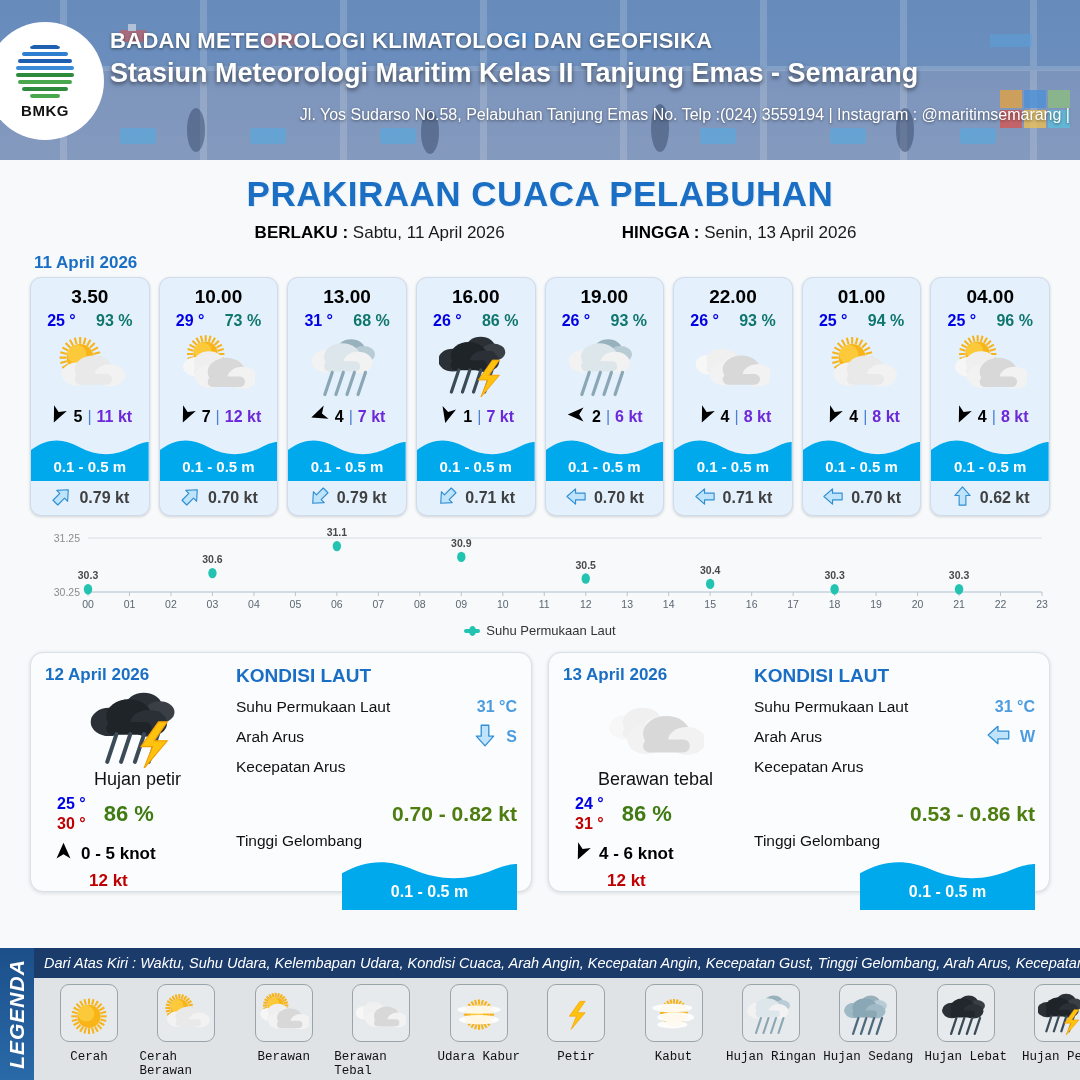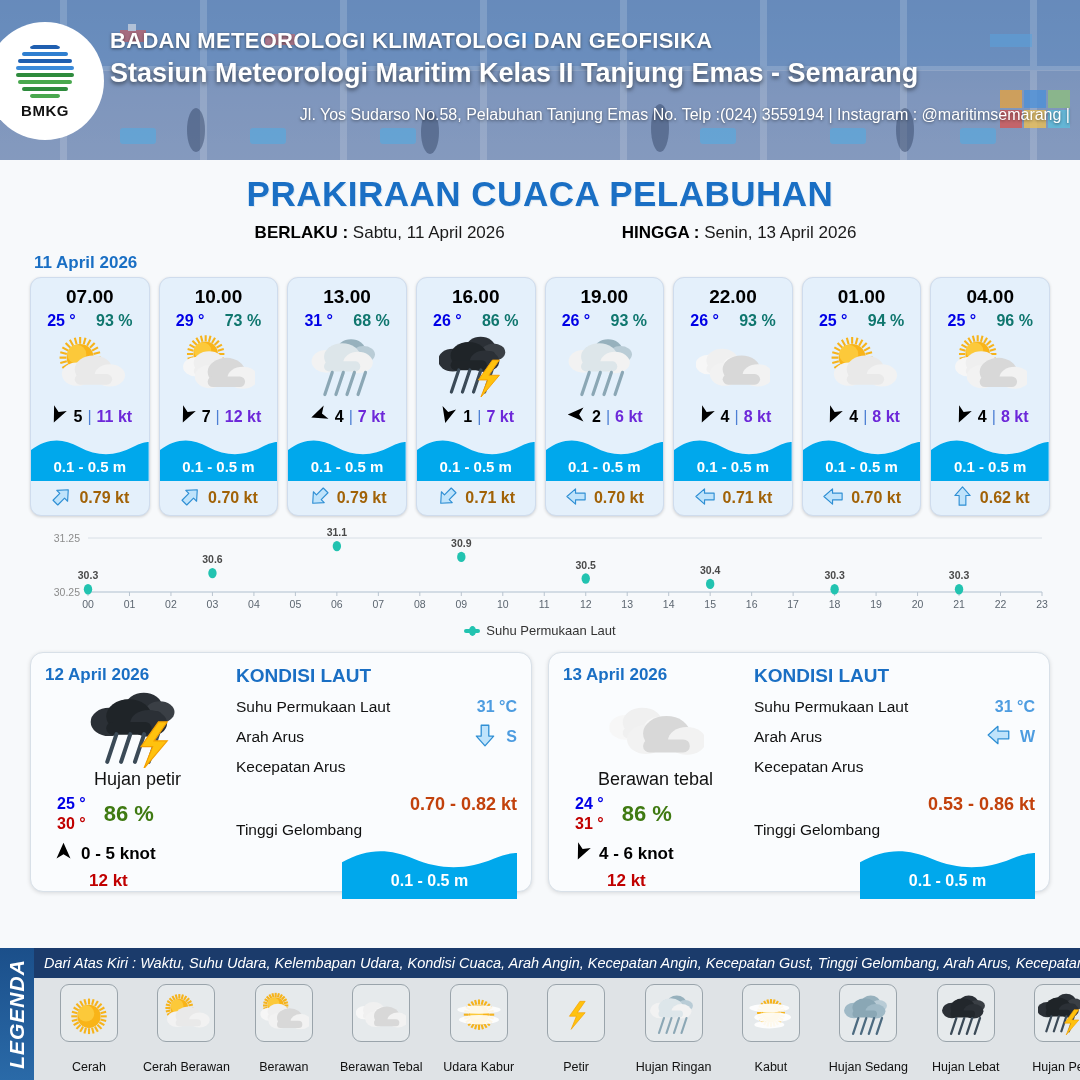--- a/index.html
+++ b/index.html
@@ -52,21 +52,21 @@
   .c-temp { color:#0000e6; }
   .c-hum { color:#0f766e; }
   .c-icon { height:66px; display:flex; align-items:center; justify-content:center; margin-top:2px; }
   .c-wind { display:flex; align-items:center; justify-content:center; gap:5px; padding:6px 0 8px; font-size:16px; font-weight:bold; }
   .c-wind .num { color:#000; }
   .c-wind .sep { color:#4d7fd4; font-weight:normal; }
   .c-wind .gust { color:#6d28d9; }
   .c-wave { position:relative; height:44px; }
   .c-wave svg { position:absolute; inset:0; width:100%; height:100%; }
   .c-wave span { position:absolute; left:0; right:0; bottom:6px; text-align:center; color:#fff; font-size:15px; font-weight:bold; z-index:2; }
-  .c-cur { display:flex; align-items:center; justify-content:center; gap:6px; height:34px; font-size:16px; font-weight:bold; color:#a16207; }
+  .c-cur { display:flex; align-items:center; justify-content:center; gap:6px; height:34px; font-size:16px; font-weight:bold; color:#404040; }
 
   
   .chart-box { margin:10px 30px 0; height:120px; position:relative; }
   .chart-svg { width:1020px; height:95px; display:block; }
   .chart-legend { display:flex; align-items:center; justify-content:center; gap:6px; font-size:13px; color:#333; margin-top:2px; }
   .legdot { width:16px; height:4px; background:#22c3b0; border-radius:2px; position:relative; }
   .legdot:after { content:''; position:absolute; left:5px; top:-3px; width:7px; height:10px; background:#22c3b0; border-radius:50%; }
 
   
   .days { display:flex; gap:16px; padding:0 30px; margin-top:6px; }
@@ -82,41 +82,41 @@
   .d-tcol { display:flex; flex-direction:column; font-size:16px; font-weight:bold; line-height:1.25; }
   .d-tmin { color:#0000e6; }
   .d-tmax { color:#c00000; }
   .d-hum { font-size:22px; font-weight:bold; color:#3f7a12; }
   .d-wind { display:flex; align-items:center; gap:7px; margin-top:7px; padding-left:8px; font-size:17px; font-weight:bold; color:#000; }
   .d-gust { font-size:17px; font-weight:bold; color:#c00000; margin-top:4px; padding-left:44px; }
   .d-right { flex:1; padding-left:6px; position:relative; }
   .d-kl { font-size:19px; font-weight:bold; color:#1a6fc4; margin-bottom:5px; }
   .d-row { display:flex; align-items:center; justify-content:space-between; font-size:15.5px; color:#111; height:30px; }
   .d-val { color:#4d9ce0; font-weight:bold; font-size:16px; display:flex; align-items:center; gap:8px; }
-  .d-spd { text-align:right; font-size:18px; font-weight:bold; color:#c2410c; margin:12px 0 0; }
+  .d-spd { text-align:right; font-size:21px; font-weight:bold; color:#4d7c0f; margin:20px 0 0; }
   .d-wave { position:relative; height:52px; width:175px; margin-left:auto; margin-top:2px; }
   .d-wave svg { position:absolute; inset:0; width:100%; height:100%; }
   .d-wave span { position:absolute; left:0; right:0; bottom:9px; text-align:center; color:#fff; font-size:16px; font-weight:bold; z-index:2; }
 
   
   .legend { position:absolute; left:0; bottom:0; width:1080px; height:132px; display:flex; }
   .leg-side {
     width:34px; background:linear-gradient(180deg,#1b4f8a,#2a6aa8);
     display:flex; align-items:center; justify-content:center;
   }
   .leg-side span {
     transform:rotate(-90deg); white-space:nowrap; color:#fff; font-size:21px;
     font-weight:bold; font-style:italic; letter-spacing:1px;
   }
   .leg-main { flex:1; display:flex; flex-direction:column; }
   .leg-bar { height:30px; background:#1b3b6b; color:#fff; font-size:14.5px; font-style:italic; display:flex; align-items:center; padding-left:10px; white-space:nowrap; }
   .leg-items { flex:1; background:#dfe3e6; display:flex; justify-content:space-between; padding:6px 8px 2px; }
   .leg-item { display:flex; flex-direction:column; align-items:center; width:94px; }
   .leg-box { width:58px; height:58px; background:#e6eaec; border:1px solid #9aa4ab; border-radius:9px; display:flex; align-items:center; justify-content:center; }
-  .leg-cap { font-size:12.5px; color:#111; margin-top:18px; text-align:right; }
+  .leg-cap { font-size:12.5px; color:#111; margin-top:8px; text-align:left;font-family:Liberation Mono, monospace; }
 </style>
 </head>
 <body>
 
 <div class="header">
   <svg class="hdr-scene" viewBox="0 0 1080 160" preserveAspectRatio="none">
     <rect x="0" y="0" width="1080" height="70" fill="#8fb3d6" opacity="0.55"></rect>
     <rect x="0" y="70" width="1080" height="90" fill="#c2cedd" opacity="0.45"></rect>
     <g fill="#ffffff" opacity="0.16">
       <rect x="60" y="0" width="7" height="160"></rect>
@@ -196,21 +196,21 @@
     <div>
       <b>HINGGA :</b>
       <span>Senin, 13 April 2026</span>
     </div>
   </div>
 </div>
 
 <div class="date-label">11 April 2026</div>
 <div class="cards" id="cards">
     <div class="card">
-    <div class="c-time">07.00</div>
+    <div class="c-time">3.50</div>
     <div class="c-th">
       <span class="c-temp">25 °</span>
       <span class="c-hum">93 %</span>
     </div>
     <div class="c-icon">
         <svg width="74" height="64" viewBox="0 0 74 64.13333333333334">
           <g>
             <line x1="40.971333333333334" y1="24.666666666666668" x2="47.754666666666665" y2="24.666666666666668" stroke="#f6b31b" stroke-width="2.1"></line>
             <line x1="40.49981491752146" y1="28.248204612795348" x2="47.05201177251564" y2="30.003860468740783" stroke="#f6b31b" stroke-width="2.1"></line>
             <line x1="39.11739287090239" y1="31.58566666666667" x2="44.99193185990684" y2="34.977333333333334" stroke="#f6b31b" stroke-width="2.1"></line>
@@ -1070,43 +1070,20 @@
             <svg width="50" height="44" viewBox="0 0 50 43.333333333333336">
               <polygon points="28.91666666666667,10 18.416666666666668,24.875 25.41666666666667,24.875 20.166666666666668,38 34.16666666666667,21.375 26.29166666666667,21.375 34.16666666666667,10" fill="#ffc20e" stroke="#f5a000" stroke-width="0.7000000000000002"></polygon>
             </svg>
           </div>
     <div class="leg-cap">Petir</div>
         </div>
         <div class="leg-item">
     <div class="leg-box">
             <svg width="50" height="44" viewBox="0 0 50 43.333333333333336">
               <g>
-                <ellipse cx="19.333333333333336" cy="13.866666666666667" rx="7.8" ry="6" fill="#b9ccd6"></ellipse>
-                <ellipse cx="27.733333333333334" cy="11.466666666666667" rx="9.6" ry="7.199999999999999" fill="#97b1bd"></ellipse>
-                <ellipse cx="36.13333333333333" cy="14.466666666666667" rx="7.8" ry="5.7" fill="#b9ccd6"></ellipse>
-                <rect x="18.133333333333333" y="13.866666666666667" width="19.2" height="5.3999999999999995" rx="2.6999999999999997" fill="#97b1bd"></rect>
-              </g>
-              <g>
-                <ellipse cx="11" cy="19.200000000000003" rx="9.966666666666667" ry="7.666666666666667" fill="#f2f2f2"></ellipse>
-                <ellipse cx="21.733333333333334" cy="16.133333333333333" rx="12.266666666666667" ry="9.200000000000001" fill="#dde6ea"></ellipse>
-                <ellipse cx="32.46666666666667" cy="19.96666666666667" rx="9.966666666666667" ry="7.283333333333334" fill="#f2f2f2"></ellipse>
-                <rect x="9.466666666666667" y="19.200000000000003" width="24.533333333333335" height="6.9" rx="3.45" fill="#dde6ea"></rect>
-              </g>
-              <line x1="15" y1="26.666666666666668" x2="10" y2="41.66666666666667" stroke="#8ba7b5" stroke-width="2.166666666666667" stroke-linecap="round"></line>
-              <line x1="22.5" y1="26.666666666666668" x2="17.5" y2="41.66666666666667" stroke="#8ba7b5" stroke-width="2.166666666666667" stroke-linecap="round"></line>
-              <line x1="30" y1="26.666666666666668" x2="25" y2="41.66666666666667" stroke="#8ba7b5" stroke-width="2.166666666666667" stroke-linecap="round"></line>
-              <line x1="37.5" y1="26.666666666666668" x2="32.5" y2="41.66666666666667" stroke="#8ba7b5" stroke-width="2.166666666666667" stroke-linecap="round"></line>
-            </svg>
-          </div>
-    <div class="leg-cap">Hujan Ringan</div>
-        </div>
-        <div class="leg-item">
-    <div class="leg-box">
-            <svg width="50" height="44" viewBox="0 0 50 43.333333333333336">
-              <g>
                 <line x1="34.35" y1="21.666666666666668" x2="38.93333333333334" y2="21.666666666666668" stroke="#f6b31b" stroke-width="2.1"></line>
                 <line x1="34.03140647580279" y1="24.086624738375235" x2="38.45856651296102" y2="25.272878695095123" stroke="#f6b31b" stroke-width="2.1"></line>
                 <line x1="33.0973375253845" y1="26.34166666666667" x2="37.066620626063184" y2="28.633333333333333" stroke="#f6b31b" stroke-width="2.1"></line>
                 <line x1="31.61144840409422" y1="28.278115070760887" x2="34.85235448453256" y2="31.519021151199233" stroke="#f6b31b" stroke-width="2.1"></line>
                 <line x1="29.675" y1="29.764004192051168" x2="31.96666666666667" y2="33.73328729272985" stroke="#f6b31b" stroke-width="2.1"></line>
                 <line x1="27.41995807170857" y1="30.698073142469458" x2="28.606212028428455" y2="35.125233179627685" stroke="#f6b31b" stroke-width="2.1"></line>
                 <line x1="25" y1="31.01666666666667" x2="25" y2="35.6" stroke="#f6b31b" stroke-width="2.1"></line>
                 <line x1="22.580041928291433" y1="30.698073142469458" x2="21.393787971571545" y2="35.125233179627685" stroke="#f6b31b" stroke-width="2.1"></line>
                 <line x1="20.325000000000003" y1="29.76400419205117" x2="18.033333333333335" y2="33.73328729272985" stroke="#f6b31b" stroke-width="2.1"></line>
                 <line x1="18.38855159590578" y1="28.27811507076089" x2="15.147645515467437" y2="31.519021151199233" stroke="#f6b31b" stroke-width="2.1"></line>
@@ -1139,20 +1116,43 @@
         <div class="leg-item">
     <div class="leg-box">
             <svg width="50" height="44" viewBox="0 0 50 43.333333333333336">
               <g>
                 <ellipse cx="19.333333333333336" cy="13.866666666666667" rx="7.8" ry="6" fill="#b9ccd6"></ellipse>
                 <ellipse cx="27.733333333333334" cy="11.466666666666667" rx="9.6" ry="7.199999999999999" fill="#97b1bd"></ellipse>
                 <ellipse cx="36.13333333333333" cy="14.466666666666667" rx="7.8" ry="5.7" fill="#b9ccd6"></ellipse>
                 <rect x="18.133333333333333" y="13.866666666666667" width="19.2" height="5.3999999999999995" rx="2.6999999999999997" fill="#97b1bd"></rect>
               </g>
               <g>
+                <ellipse cx="11" cy="19.200000000000003" rx="9.966666666666667" ry="7.666666666666667" fill="#f2f2f2"></ellipse>
+                <ellipse cx="21.733333333333334" cy="16.133333333333333" rx="12.266666666666667" ry="9.200000000000001" fill="#dde6ea"></ellipse>
+                <ellipse cx="32.46666666666667" cy="19.96666666666667" rx="9.966666666666667" ry="7.283333333333334" fill="#f2f2f2"></ellipse>
+                <rect x="9.466666666666667" y="19.200000000000003" width="24.533333333333335" height="6.9" rx="3.45" fill="#dde6ea"></rect>
+              </g>
+              <line x1="15" y1="26.666666666666668" x2="10" y2="41.66666666666667" stroke="#8ba7b5" stroke-width="2.166666666666667" stroke-linecap="round"></line>
+              <line x1="22.5" y1="26.666666666666668" x2="17.5" y2="41.66666666666667" stroke="#8ba7b5" stroke-width="2.166666666666667" stroke-linecap="round"></line>
+              <line x1="30" y1="26.666666666666668" x2="25" y2="41.66666666666667" stroke="#8ba7b5" stroke-width="2.166666666666667" stroke-linecap="round"></line>
+              <line x1="37.5" y1="26.666666666666668" x2="32.5" y2="41.66666666666667" stroke="#8ba7b5" stroke-width="2.166666666666667" stroke-linecap="round"></line>
+            </svg>
+          </div>
+    <div class="leg-cap">Hujan Ringan</div>
+        </div>
+        <div class="leg-item">
+    <div class="leg-box">
+            <svg width="50" height="44" viewBox="0 0 50 43.333333333333336">
+              <g>
+                <ellipse cx="19.333333333333336" cy="13.866666666666667" rx="7.8" ry="6" fill="#b9ccd6"></ellipse>
+                <ellipse cx="27.733333333333334" cy="11.466666666666667" rx="9.6" ry="7.199999999999999" fill="#97b1bd"></ellipse>
+                <ellipse cx="36.13333333333333" cy="14.466666666666667" rx="7.8" ry="5.7" fill="#b9ccd6"></ellipse>
+                <rect x="18.133333333333333" y="13.866666666666667" width="19.2" height="5.3999999999999995" rx="2.6999999999999997" fill="#97b1bd"></rect>
+              </g>
+              <g>
                 <ellipse cx="11" cy="19.200000000000003" rx="9.966666666666667" ry="7.666666666666667" fill="#9fb9c6"></ellipse>
                 <ellipse cx="21.733333333333334" cy="16.133333333333333" rx="12.266666666666667" ry="9.200000000000001" fill="#8aa7b5"></ellipse>
                 <ellipse cx="32.46666666666667" cy="19.96666666666667" rx="9.966666666666667" ry="7.283333333333334" fill="#9fb9c6"></ellipse>
                 <rect x="9.466666666666667" y="19.200000000000003" width="24.533333333333335" height="6.9" rx="3.45" fill="#8aa7b5"></rect>
               </g>
               <line x1="15.333333333333336" y1="26.75" x2="10.083333333333334" y2="42.5" stroke="#4d6b80" stroke-width="2.2750000000000004" stroke-linecap="round"></line>
               <line x1="23.208333333333336" y1="26.75" x2="17.958333333333336" y2="42.5" stroke="#4d6b80" stroke-width="2.2750000000000004" stroke-linecap="round"></line>
               <line x1="31.083333333333336" y1="26.75" x2="25.833333333333336" y2="42.5" stroke="#4d6b80" stroke-width="2.2750000000000004" stroke-linecap="round"></line>
               <line x1="38.958333333333336" y1="26.75" x2="33.708333333333336" y2="42.5" stroke="#4d6b80" stroke-width="2.2750000000000004" stroke-linecap="round"></line>
             </svg>

